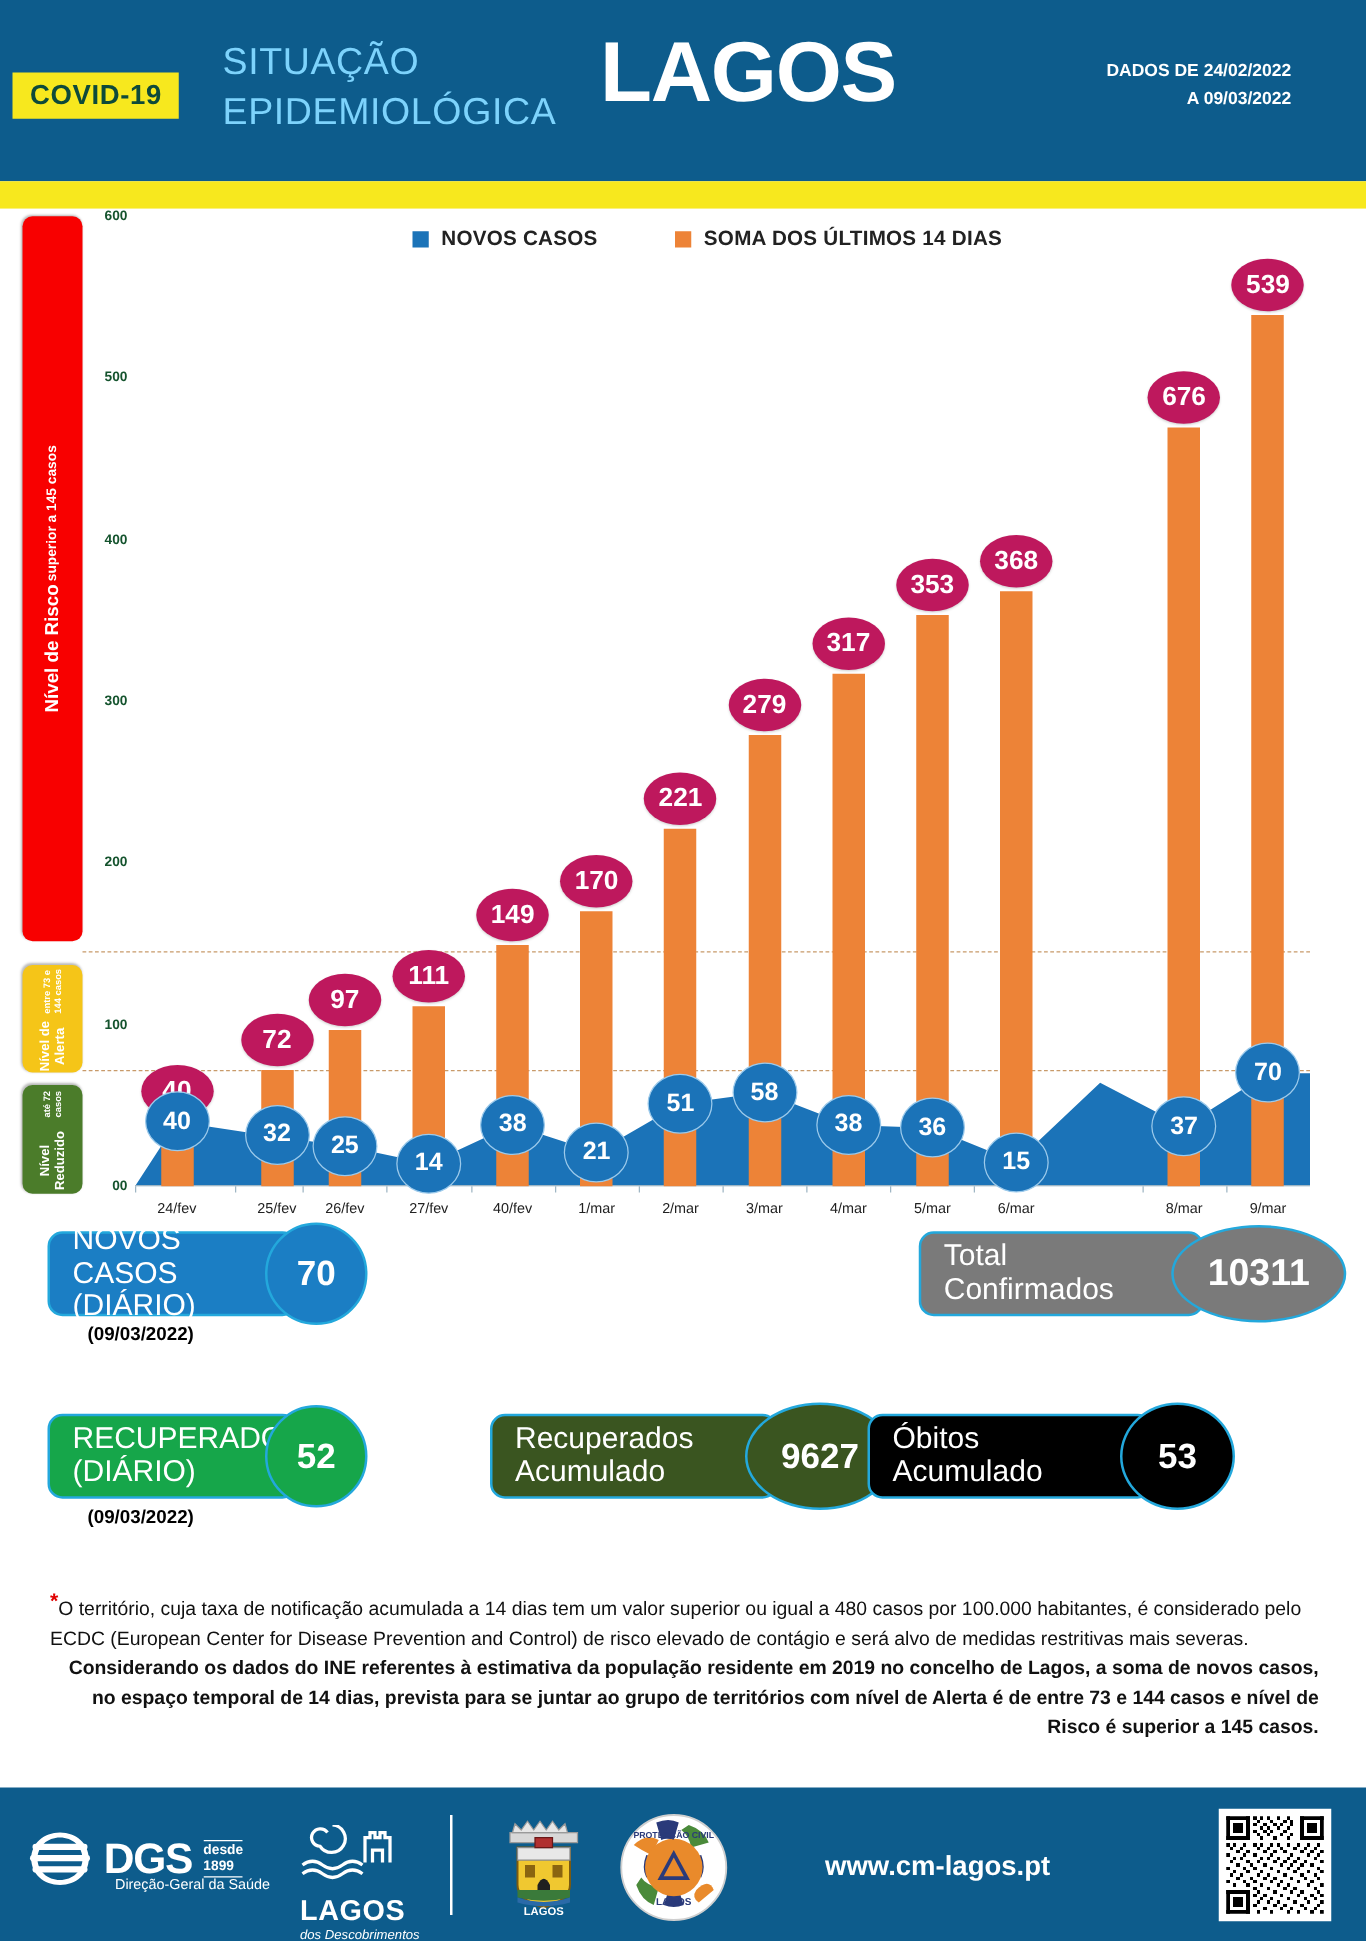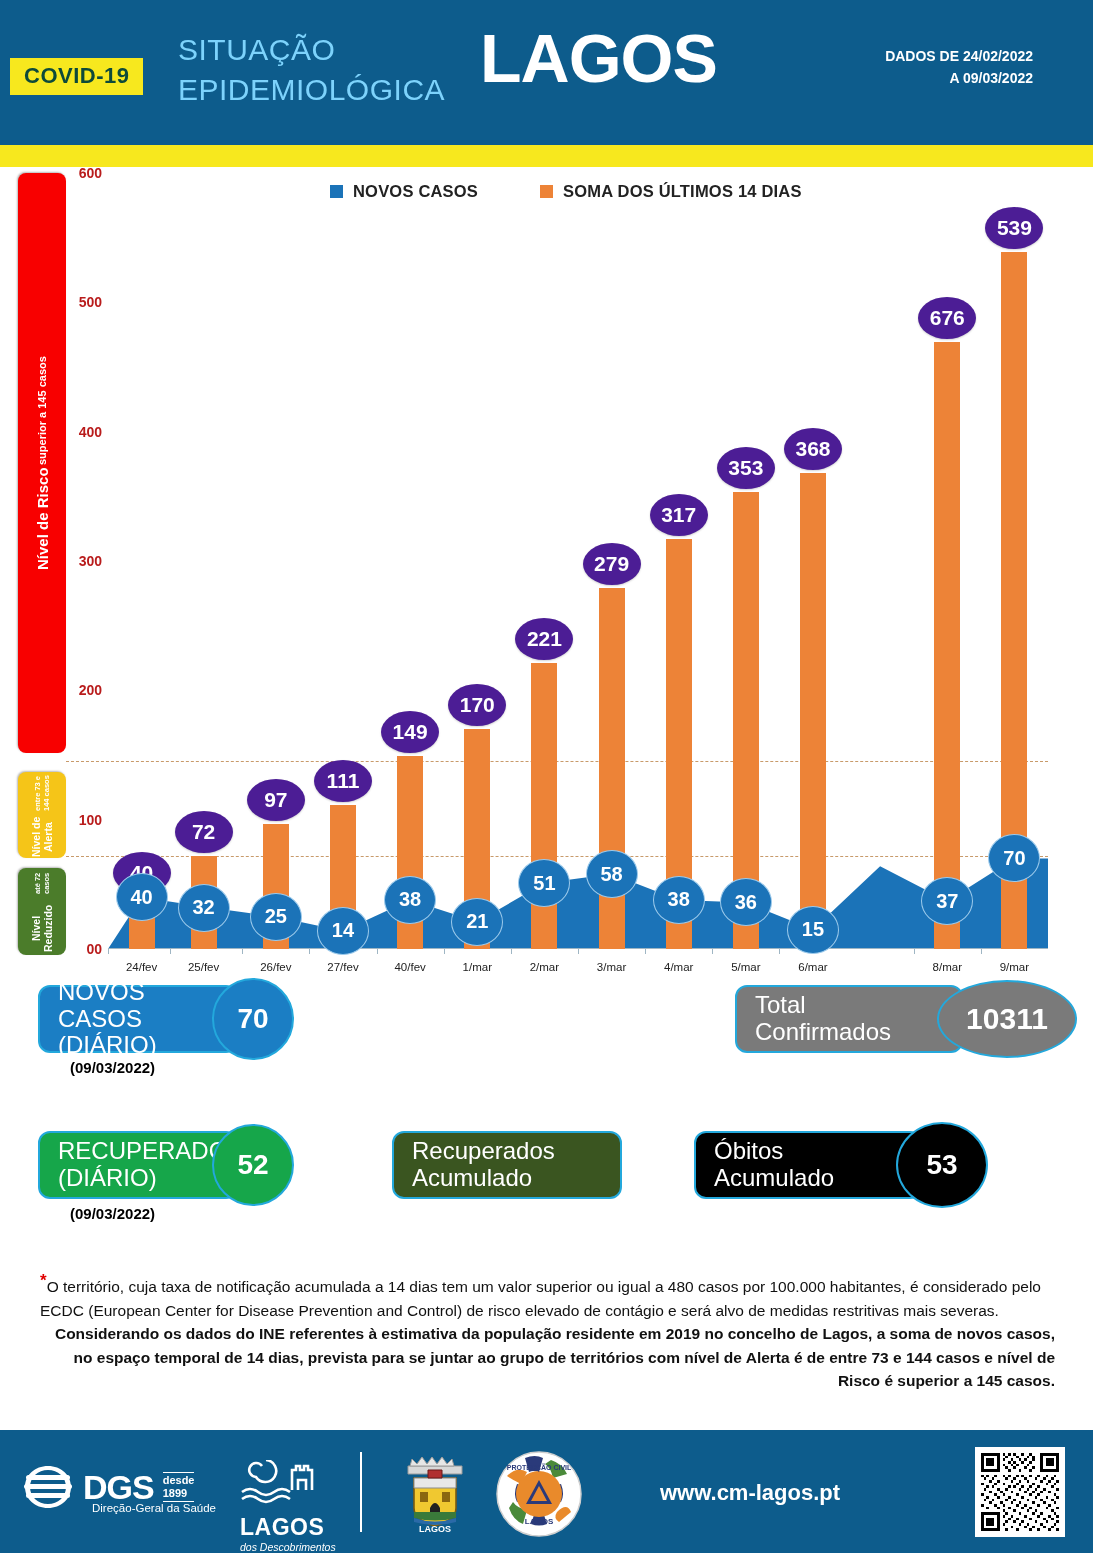--- a/index.html
+++ b/index.html
@@ -88,21 +88,21 @@
   #risk-low {
     top: 695px; height: 87px; background: #4b7c2a;
   }
   #risk-low .risk-title { font-size: 10.5px; }
   #risk-low .risk-sub { font-size: 7.5px; }
 
   
   .yaxis { position: absolute; left: 68px; top: 0; width: 34px; height: 790px; }
   .ytick {
     position: absolute; right: 0; width: 34px;
-    font-size: 14px; font-weight: bold; color: #b91c1c;
+    font-size: 11px; font-weight: bold; color: #14532d;
     text-align: right; transform: translateY(-50%);
   }
 
   
   .plot {
     position: absolute; left: 108px; top: 6px;
     width: 940px; height: 776px;
   }
   .gridline {
     position: absolute; left: -42px; width: 982px; height: 0;
@@ -120,21 +120,21 @@
   .col {
     position: absolute; bottom: 0; height: 776px;
   }
   .bar {
     position: absolute; bottom: 0; left: 50%;
     transform: translateX(-50%);
     width: 26px; background: #ed8337;
   }
   .orange-label {
     position: absolute; left: 50%; transform: translateX(-50%);
-    background: #4c1d95; color: #ffffff;
+    background: #be185d; color: #ffffff;
     font-size: 21px; font-weight: bold;
     border-radius: 50%;
     width: 58px; height: 42px;
     display: flex; align-items: center; justify-content: center;
     box-shadow: 0 1px 2px rgba(0,0,0,.18);
   }
   .blue-label {
     position: absolute; left: 50%; transform: translateX(-50%);
     background: #1b73b8; color: #ffffff;
     font-size: 20px; font-weight: bold;
@@ -279,21 +279,21 @@
     <div class="axis-line"></div>
   <div class="gridline" style="top: 682.88px;"></div>
       <div class="gridline" style="top: 588.467px;"></div>
       <div class="col" style="left: 0px; width: 67.1429px;">
         <div class="bar" style="height: 51.7333px;"></div>
         <div class="orange-label" style="bottom: 54.7333px;">40</div>
         <div class="blue-label" style="bottom: 27.7333px;">40</div>
         <div class="xlabel">24/fev</div>
         <div class="tickmark" style="left: 0px;"></div>
       </div>
-      <div class="col" style="left: 62px; width: 67.1429px;">
+      <div class="col" style="left: 80px; width: 67.1429px;">
         <div class="bar" style="height: 93.12px;"></div>
         <div class="orange-label" style="bottom: 96.12px;">72</div>
         <div class="blue-label" style="bottom: 17.3867px;">32</div>
         <div class="xlabel">25/fev</div>
         <div class="tickmark" style="left: 0px;"></div>
       </div>
       <div class="col" style="left: 134.286px; width: 67.1429px;">
         <div class="bar" style="height: 125.453px;"></div>
         <div class="orange-label" style="bottom: 128.453px;">97</div>
         <div class="blue-label" style="bottom: 8.33333px;">25</div>
@@ -405,20 +405,21 @@
         </div>
         <div class="stat-circle" style="background: rgb(22, 166, 74); width: 82px; height: 82px; font-size: 28px;">52</div>
       </div>
       <div class="stat" style="left: 392px; width: 324px;">
         <div class="stat-pill" style="background: rgb(58, 85, 32); width: 230px;">
           <div class="stat-pill-text">
             <div>Recuperados</div>
             <div>Acumulado</div>
           </div>
         </div>
+        <div class="stat-circle" style="background: rgb(58, 85, 32); width: 120px; height: 86px; font-size: 28px;">9627</div>
       </div>
       <div class="stat" style="left: 694px; width: 294px;">
         <div class="stat-pill" style="background: rgb(0, 0, 0); width: 228px;">
           <div class="stat-pill-text">
             <div>Óbitos</div>
             <div>Acumulado</div>
           </div>
         </div>
         <div class="stat-circle" style="background: rgb(0, 0, 0); width: 92px; height: 86px; font-size: 28px;">53</div>
       </div>

